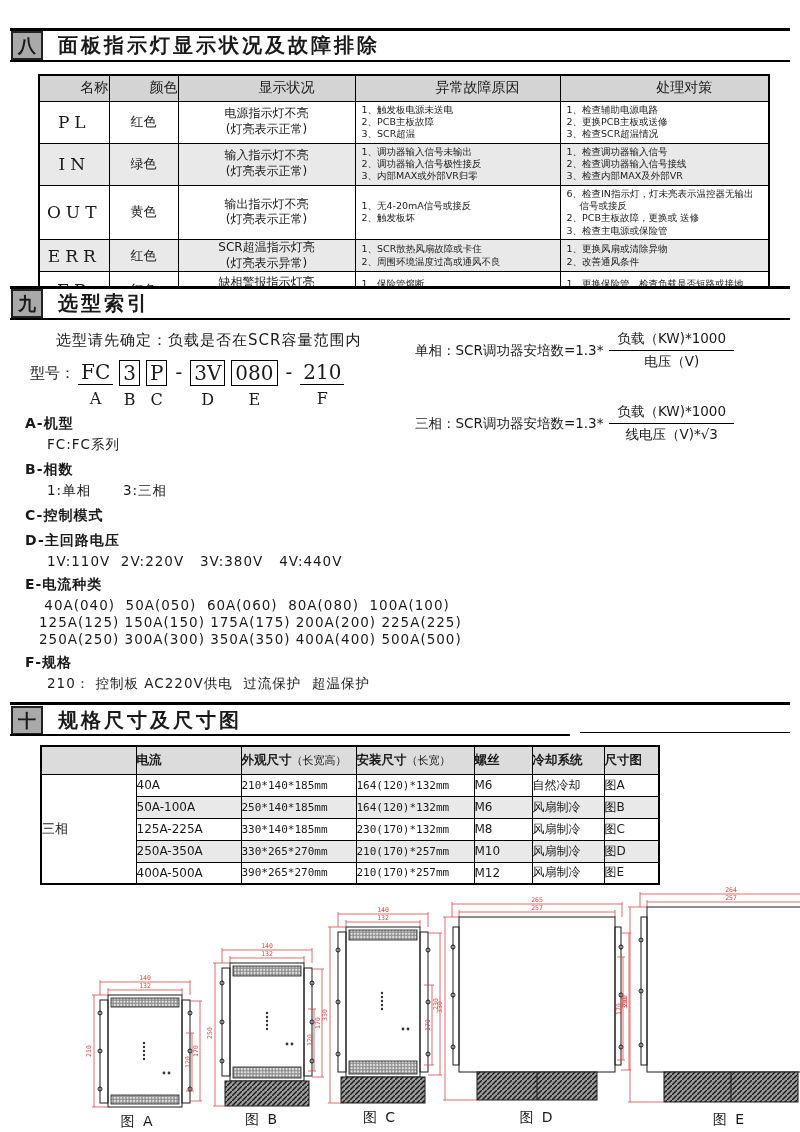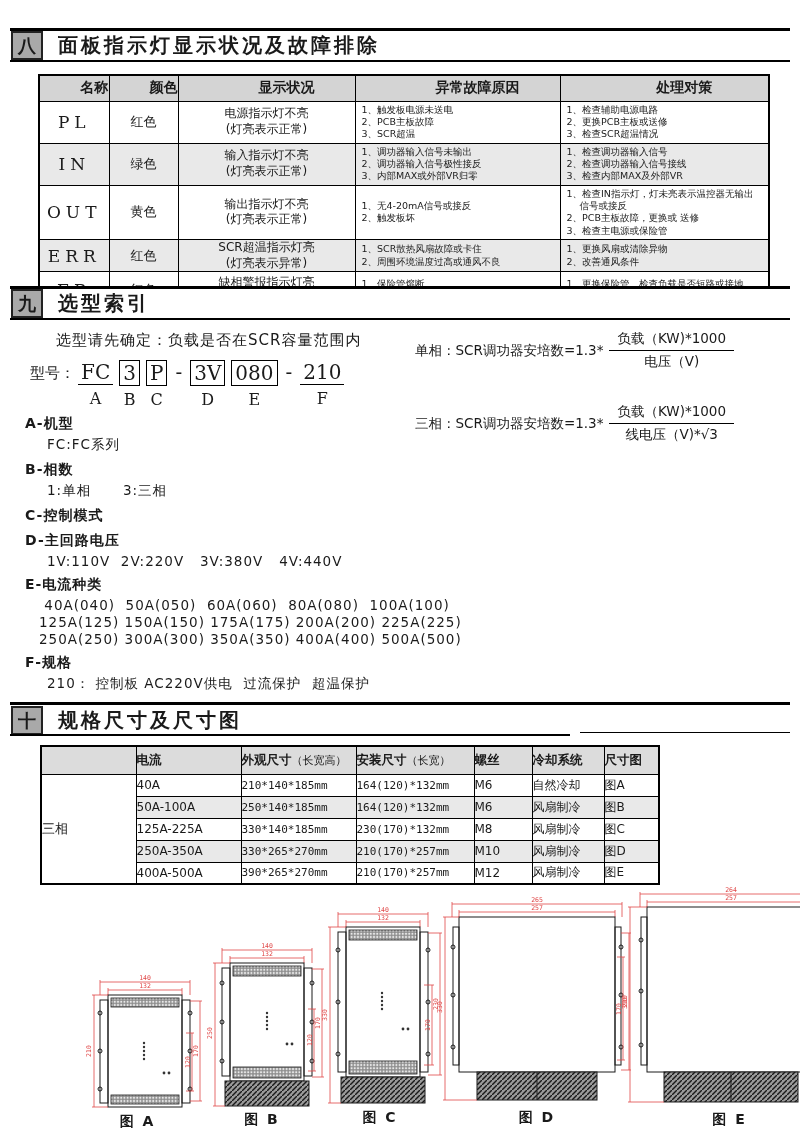--- a/index.html
+++ b/index.html
@@ -10,21 +10,21 @@
   .band { position:absolute; left:10px; width:780px; height:34px; border-top:3px solid #000; border-bottom:2px solid #000; display:flex; align-items:center; background:#fff; }
   .numbox { width:32px; height:29px; margin-left:1px; background:#a9a9a9; border:2px solid #222; display:flex; align-items:center; justify-content:center; font-size:18px; font-weight:700; }
   .bandtitle { margin-left:15px; font-size:20px; font-weight:600; letter-spacing:3px; }
   .band.noline { border-bottom:none; }
   .subline { position:absolute; background:#000; }
 
   
   table { border-collapse:collapse; table-layout:fixed; }
   .t1 { position:absolute; left:38px; top:74px; width:730px; border:2px solid #000; font-size:12px; }
   .t1 th, .t1 td { border:1px solid #000; vertical-align:middle; }
-  .t1 th { background:#d4d4d4; font-size:14px; font-weight:700; height:26px;padding-left:40px; }
+  .t1 th { background:#d4d4d4; font-size:14px; font-weight:400; height:26px;padding-left:40px; }
   .t1 .cname { font-family:"DejaVu Serif","Liberation Serif",serif; font-size:17px; letter-spacing:5px; text-align:center; }
   .t1 .ccolor { text-align:center; font-size:13px; }
   .t1 .cstatus { text-align:center; font-size:12px; line-height:1.3; }
   .t1 .clist { font-size:9.5px; line-height:1.3; padding:2px 6px; text-align:left; vertical-align:middle; }
   .li { padding-left:13px; text-indent:-13px; }
   tr.shade td { background:#e9e9e9; }
 
   
   .note { position:absolute; left:56px; top:331px; font-size:15px; letter-spacing:1px; }
   .modelrow { position:absolute; left:30px; top:360px; display:flex; align-items:flex-start; font-family:"DejaVu Serif","Liberation Serif",serif; }
@@ -48,21 +48,21 @@
   
   .t2 { position:absolute; left:40px; top:745px; width:618px; border:2px solid #000; font-size:12px; }
   .t2 th, .t2 td { border:1px solid #000; text-align:left; vertical-align:middle; height:22px; }
   .t2 th { background:#dcdcdc; font-size:12.5px; font-weight:600; height:28px; }
   .t2 .dim { font-family:"DejaVu Sans Mono","Liberation Mono",monospace; font-size:11px; }
   .hsub { font-size:11px; font-weight:400; }
 
   
   #figs { position:absolute; left:0; top:883px; width:800px; height:249px; }
   .figwrap { position:absolute; display:flex; flex-direction:column; align-items:center;padding-left:42px; }
-  .figlabel { font-size:14px; font-weight:700; letter-spacing:2px; margin-top:2px; }
+  .figlabel { font-size:14px; font-weight:400; letter-spacing:2px; margin-top:2px; }
   svg { display:block; }
   .bk { stroke:#1a1a1a; fill:none; stroke-width:1; }
   .rd { stroke:#e04848; fill:none; stroke-width:0.8; }
   .rt { fill:#e04848; font-size:6.5px; font-family:"DejaVu Sans Mono","Liberation Mono",monospace; stroke:none; }
 </style>
 </head>
 <body>
 
 <div id="page">
 
@@ -129,21 +129,21 @@
       <td class="cstatus">
             <div>输出指示灯不亮</div>
             <div>(灯亮表示正常)</div>
           </td>
       <td class="clist">
             <div class="li">1、无4-20mA信号或接反</div>
             <div class="li">2、触发板坏</div>
             <div class="li"></div>
           </td>
       <td class="clist">
-            <div class="li">1、检查IN指示灯，灯未亮表示温控器无输出信号或接反</div>
+            <div class="li">6、检查IN指示灯，灯未亮表示温控器无输出信号或接反</div>
             <div class="li">2、PCB主板故障，更换或 送修</div>
             <div class="li">3、检查主电源或保险管</div>
           </td>
     </tr>
     <tr class="shade" style="height:30px;">
       <td class="cname">ERR</td>
       <td class="ccolor">红色</td>
       <td class="cstatus">
             <div>SCR超温指示灯亮</div>
             <div>(灯亮表示异常)</div>

